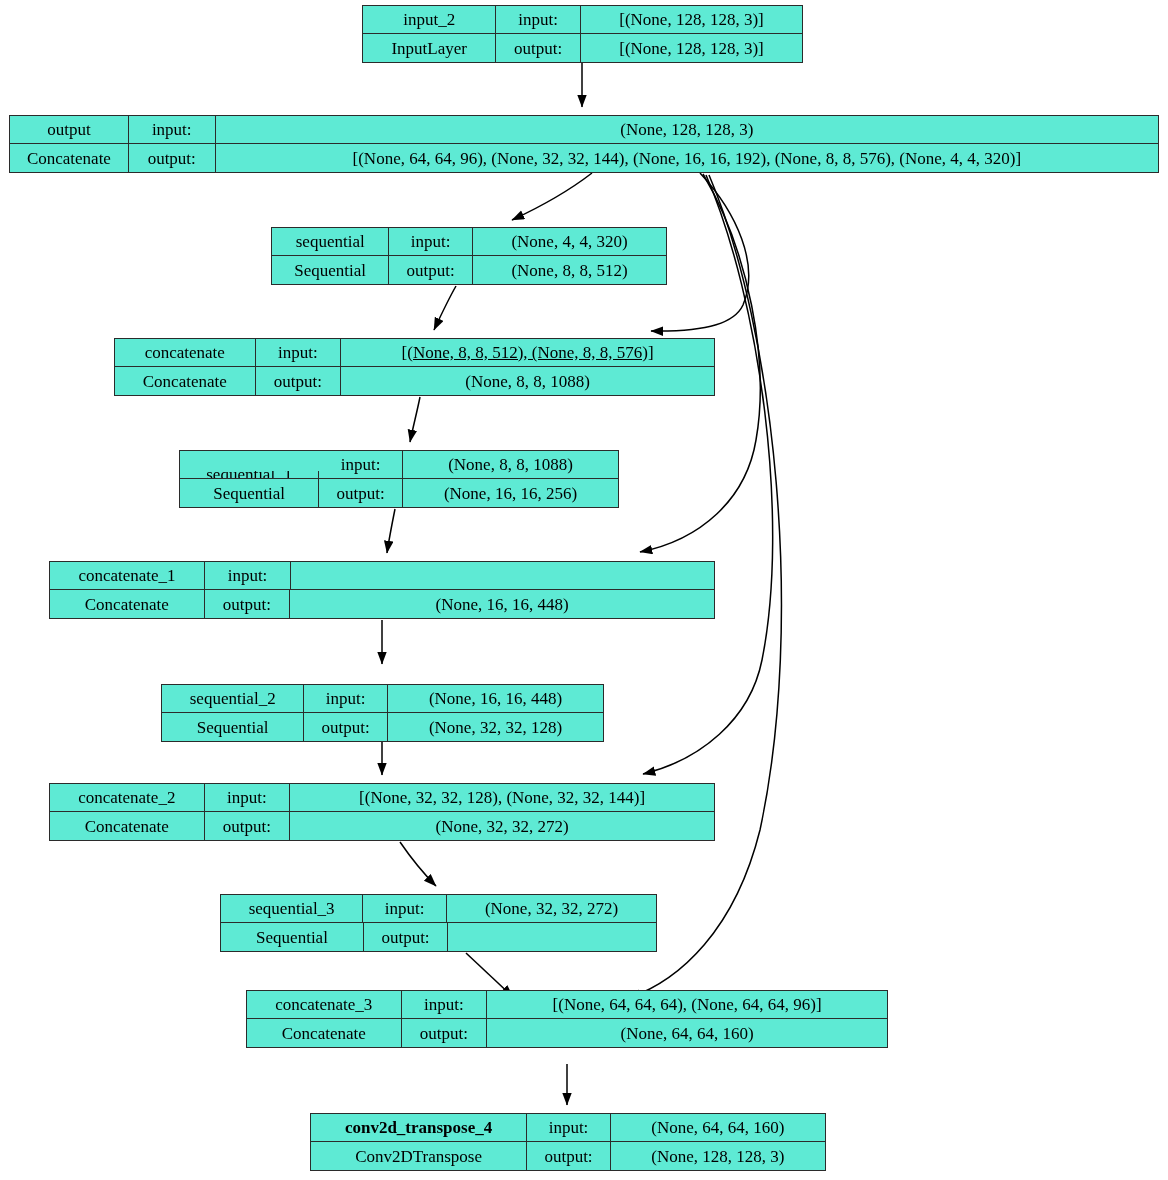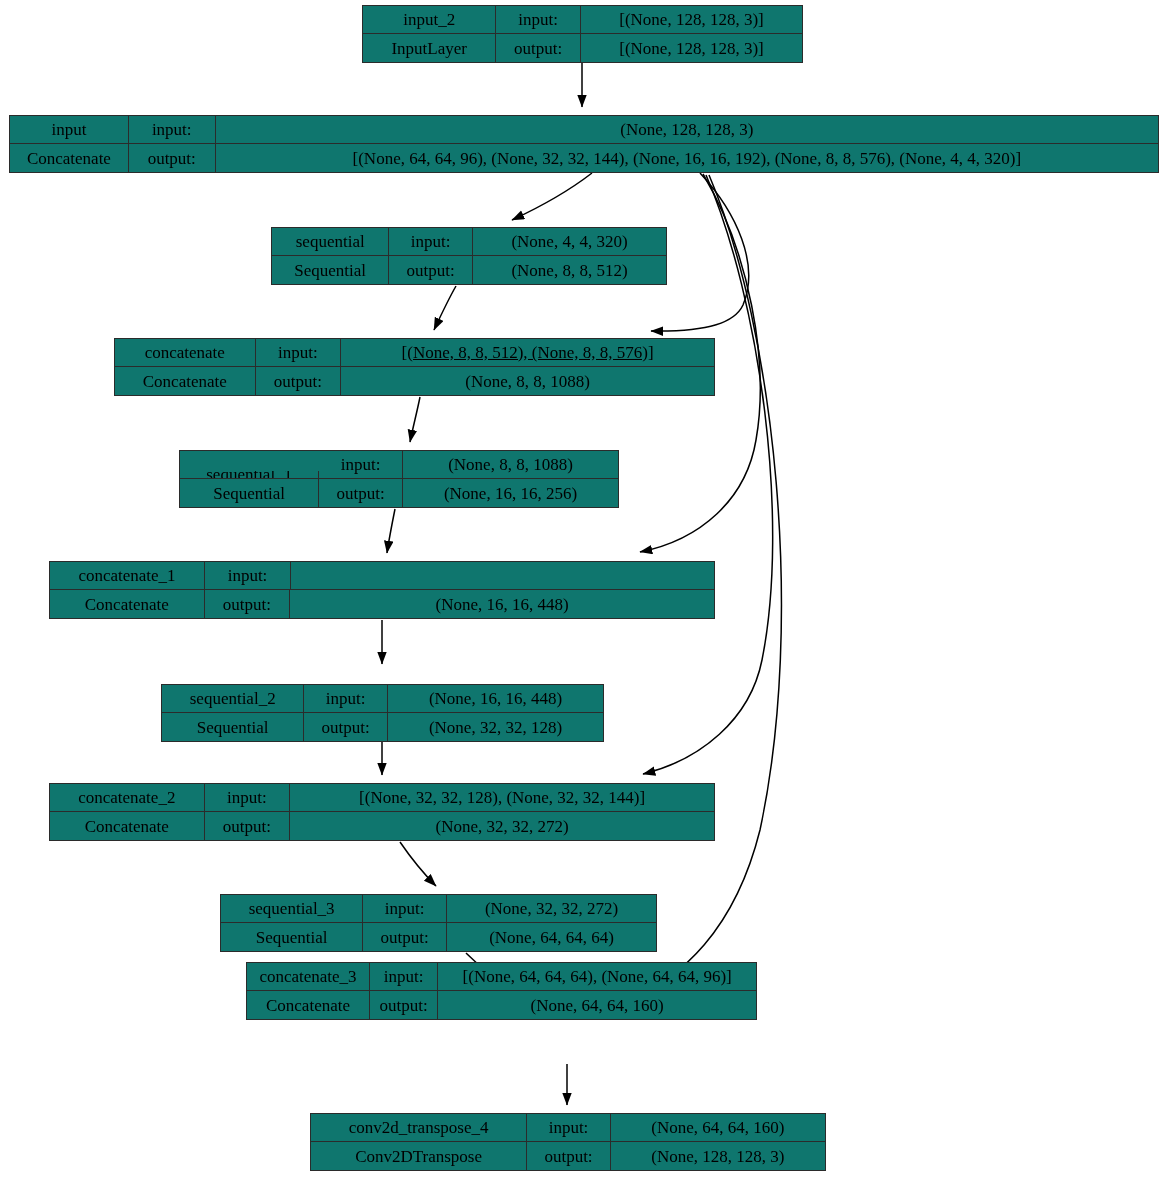--- a/index.html
+++ b/index.html
@@ -1,20 +1,20 @@
 <!DOCTYPE html>
 <html><head>
 <meta charset="utf-8">
 <style>
   html,body{margin:0;padding:0;background:#ffffff;}
   body{width:1168px;height:1180px;overflow:hidden;
        font-family:"Liberation Serif","DejaVu Serif",serif;}
   #canvas{position:relative;width:1168px;height:1180px;background:#fff;}
   svg#edges{position:absolute;left:0;top:0;width:1168px;height:1180px;}
-  .node{position:absolute;box-sizing:border-box;border:1.2px solid #2b2b2b;background:#0f766e;}
+  .node{position:absolute;box-sizing:border-box;border:1.2px solid #2b2b2b;background:#5eead4;}
   .row{display:flex;box-sizing:border-box;height:28px;}
   .row.top{border-bottom:1.2px solid #2b2b2b;}
   .cell{display:flex;align-items:center;justify-content:center;
         box-sizing:border-box;font-size:17px;color:#000;line-height:1;
         white-space:nowrap;overflow:hidden;}
   .cell.c1{border-right:1.2px solid #2b2b2b;}
   .cell.c2{border-right:1.2px solid #2b2b2b;}
 </style>
 </head>
 <body>
@@ -53,21 +53,21 @@
           <div class="cell c3" style="width: 222px;">[(None, 128, 128, 3)]</div>
         </div>
         <div class="row">
           <div class="cell c1" style="width: 134px;">InputLayer</div>
           <div class="cell c2" style="width: 85px;">output:</div>
           <div class="cell c3" style="width: 222px;">[(None, 128, 128, 3)]</div>
         </div>
       </div>
       <div class="node" style="left: 9px; top: 115px; width: 1150px; height: 58px; border-color: rgb(43, 43, 43);">
         <div class="row top">
-          <div class="cell c1" style="width: 119px;">input</div>
+          <div class="cell c1" style="width: 119px;">output</div>
           <div class="cell c2" style="width: 87px;">input:</div>
           <div class="cell c3" style="width: 944px;">(None, 128, 128, 3)</div>
         </div>
         <div class="row">
           <div class="cell c1" style="width: 119px;">Concatenate</div>
           <div class="cell c2" style="width: 87px;">output:</div>
           <div class="cell c3" style="width: 944px;">[(None, 64, 64, 96), (None, 32, 32, 144), (None, 16, 16, 192), (None, 8, 8, 576), (None, 4, 4, 320)]</div>
         </div>
       </div>
       <div class="node" style="left: 271px; top: 227px; width: 396px; height: 58px; border-color: rgb(43, 43, 43);">
@@ -143,38 +143,37 @@
       </div>
       <div class="node" style="left: 220px; top: 894px; width: 437px; height: 58px; border-color: rgb(43, 43, 43);">
         <div class="row top">
           <div class="cell c1" style="width: 143px;">sequential_3</div>
           <div class="cell c2" style="width: 84px;">input:</div>
           <div class="cell c3" style="width: 210px;">(None, 32, 32, 272)</div>
         </div>
         <div class="row">
           <div class="cell c1" style="width: 143px;">Sequential</div>
           <div class="cell c2" style="width: 84px;">output:</div>
-          <div class="cell c3" style="width: 210px;">(None, 64, 64, 64)</div>
         </div>
       </div>
-      <div class="node" style="left: 246px; top: 962px; width: 511px; height: 58px; border-color: rgb(43, 43, 43);">
+      <div class="node" style="left: 246px; top: 990px; width: 642px; height: 58px; border-color: rgb(43, 43, 43);">
         <div class="row top">
           <div class="cell c1" style="width: 155px;">concatenate_3</div>
           <div class="cell c2" style="width: 86px;">input:</div>
           <div class="cell c3" style="width: 401px;">[(None, 64, 64, 64), (None, 64, 64, 96)]</div>
         </div>
         <div class="row">
           <div class="cell c1" style="width: 155px;">Concatenate</div>
           <div class="cell c2" style="width: 86px;">output:</div>
           <div class="cell c3" style="width: 401px;">(None, 64, 64, 160)</div>
         </div>
       </div>
       <div class="node" style="left: 310px; top: 1113px; width: 516px; height: 58px; border-color: rgb(43, 43, 43);">
         <div class="row top">
-          <div class="cell c1" style="width: 217px;">conv2d_transpose_4</div>
+          <div class="cell c1" style="width: 217px; font-weight: bold;">conv2d_transpose_4</div>
           <div class="cell c2" style="width: 84px;">input:</div>
           <div class="cell c3" style="width: 215px;">(None, 64, 64, 160)</div>
         </div>
         <div class="row">
           <div class="cell c1" style="width: 217px; text-align: center;">Conv2DTranspose</div>
           <div class="cell c2" style="width: 84px;">output:</div>
           <div class="cell c3" style="width: 215px;">(None, 128, 128, 3)</div>
         </div>
       </div>
     </div>

